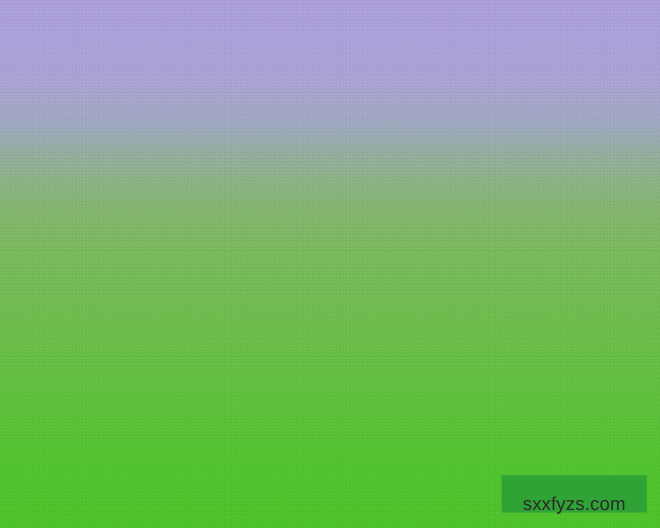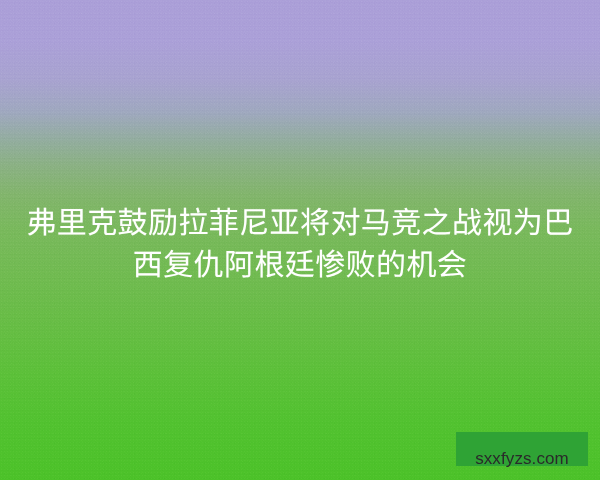--- a/index.html
+++ b/index.html
@@ -141,19 +141,18 @@
 </style>
 </head>
 <body>
 
 <div class="canvas">
 
   <div class="bg-gradient"></div>
   <div class="bg-noise"></div>
   <div class="bg-noise-2"></div>
 
-  <div class="headline">弗里克鼓励拉菲尼亚将对马竞之战视为巴西复仇阿根廷惨败的机会</div>
 
   <div class="watermark">
     <span class="watermark-text">sxxfyzs.com</span>
   </div>
 
 </div>
 
 </body></html>

